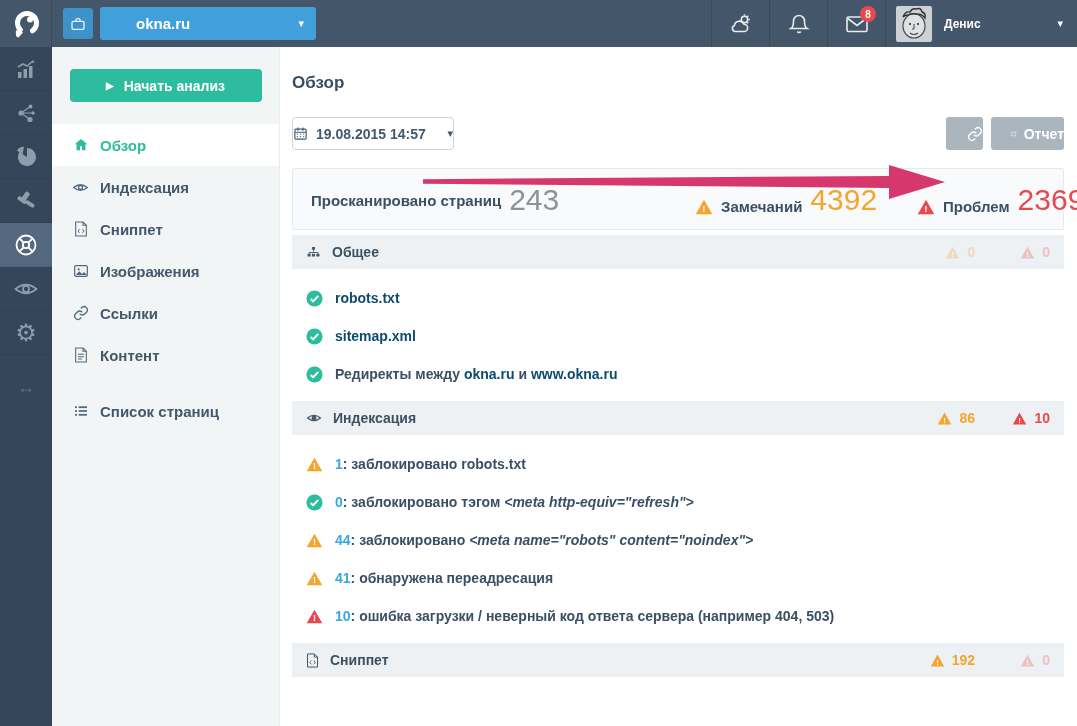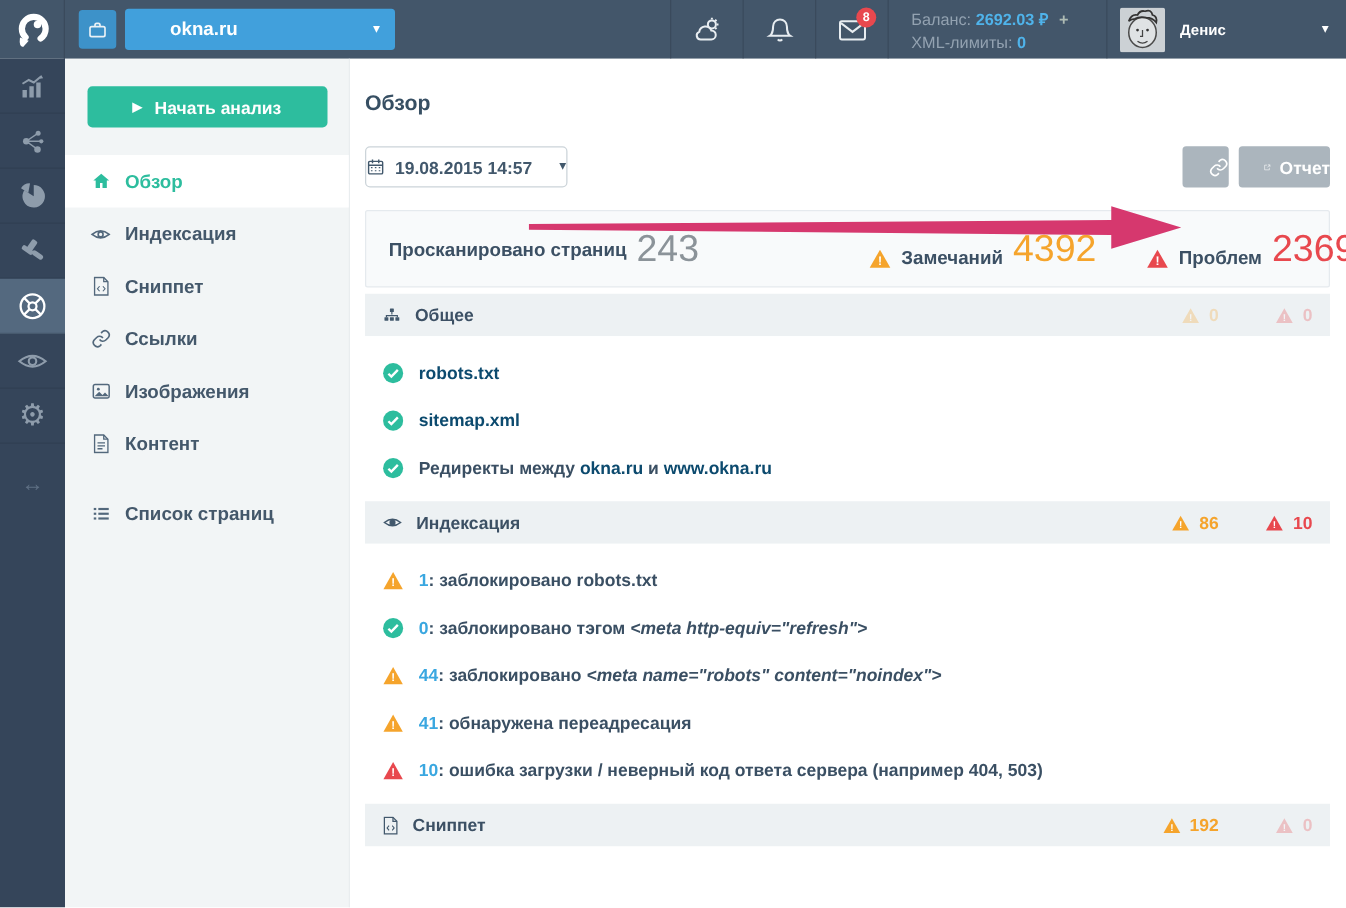--- a/index.html
+++ b/index.html
@@ -128,31 +128,20 @@
     </svg>
     </div>
   <div class="tb-icon-cell">
     <svg width="26" height="26" viewBox="0 0 26 26" fill="none" stroke="#e8edf1" stroke-width="1.6">
       <rect x="3" y="6" width="20" height="14.5" rx="1.5"></rect>
       <path d="M3.8 7.5 13 14.5 22.2 7.5"></path>
     </svg>
     <span class="mail-badge">8</span>
   </div>
 
-  <div class="balance-block">
-    <div class="balance-line">
-      <span class="bal-label">Баланс:</span>
-      <span class="bal-value">2692.03 ₽</span>
-      <span class="plus">+</span>
-    </div>
-    <div class="balance-line">
-      <span class="bal-label">XML-лимиты:</span>
-      <span class="bal-value">0</span>
-    </div>
-  </div>
 
   <div class="user-block">
     <span class="avatar">
       <svg width="36" height="36" viewBox="0 0 36 36">
         <rect width="36" height="36" fill="#ccd1d5"></rect>
         <ellipse cx="18" cy="20" rx="11" ry="12" fill="#dfe2e4" stroke="#4a4a4a" stroke-width="1.2"></ellipse>
         <path d="M7 11 q2-6 7-5 q2-4 6-3 q5-2 6 3 q4 1 3 6 q-3-4-8-4 q-6-1-9 1 q-3 0-5 2z" fill="none" stroke="#333" stroke-width="1.4"></path>
         <circle cx="14" cy="18" r="1.1" fill="#333"></circle>
         <circle cx="22" cy="18" r="1.1" fill="#333"></circle>
         <path d="M18 18v5h-2" fill="none" stroke="#444" stroke-width="1"></path>
@@ -247,36 +236,36 @@
           <svg width="14" height="16" viewBox="0 0 20 24" fill="none" stroke="currentColor" stroke-width="1.6">
               <path d="M2 1.5h11l5 5v16H2z"></path>
               <path d="M13 1.5v5h5"></path>
               <path d="M8 12l-2.5 3L8 18M12 12l2.5 3L12 18" stroke-width="1.4"></path>
             </svg>
         </span>
         <span>Сниппет</span>
       </div>
       <div class="menu-item">
         <span class="mi-icon">
-          <svg width="16" height="16" viewBox="0 0 24 24" fill="none" stroke="currentColor" stroke-width="2">
-              <path d="M10 13a5 5 0 0 0 7.5.5l3-3a5 5 0 0 0-7-7l-1.7 1.7"></path>
-              <path d="M14 11a5 5 0 0 0-7.5-.5l-3 3a5 5 0 0 0 7 7l1.7-1.7"></path>
-            </svg>
-        </span>
-        <span>Ссылки</span>
-      </div>
-      <div class="menu-item">
-        <span class="mi-icon">
           <svg width="16" height="16" viewBox="0 0 24 24" fill="none" stroke="currentColor" stroke-width="1.8">
               <rect x="2.5" y="4" width="19" height="16" rx="2"></rect>
               <circle cx="8.5" cy="9.5" r="1.7" fill="currentColor" stroke="none"></circle>
               <path d="M4 18l5.5-5.5 4 4 3-3L21 18z" fill="currentColor" stroke="none"></path>
             </svg>
         </span>
         <span>Изображения</span>
+      </div>
+      <div class="menu-item">
+        <span class="mi-icon">
+          <svg width="16" height="16" viewBox="0 0 24 24" fill="none" stroke="currentColor" stroke-width="2">
+              <path d="M10 13a5 5 0 0 0 7.5.5l3-3a5 5 0 0 0-7-7l-1.7 1.7"></path>
+              <path d="M14 11a5 5 0 0 0-7.5-.5l-3 3a5 5 0 0 0 7 7l1.7-1.7"></path>
+            </svg>
+        </span>
+        <span>Ссылки</span>
       </div>
       <div class="menu-item">
         <span class="mi-icon">
           <svg width="14" height="16" viewBox="0 0 20 24" fill="none" stroke="currentColor" stroke-width="1.6">
               <path d="M2 1.5h11l5 5v16H2z"></path>
               <path d="M13 1.5v5h5"></path>
               <path d="M5.5 11h9M5.5 14.5h9M5.5 18h6"></path>
             </svg>
         </span>
         <span>Контент</span>

